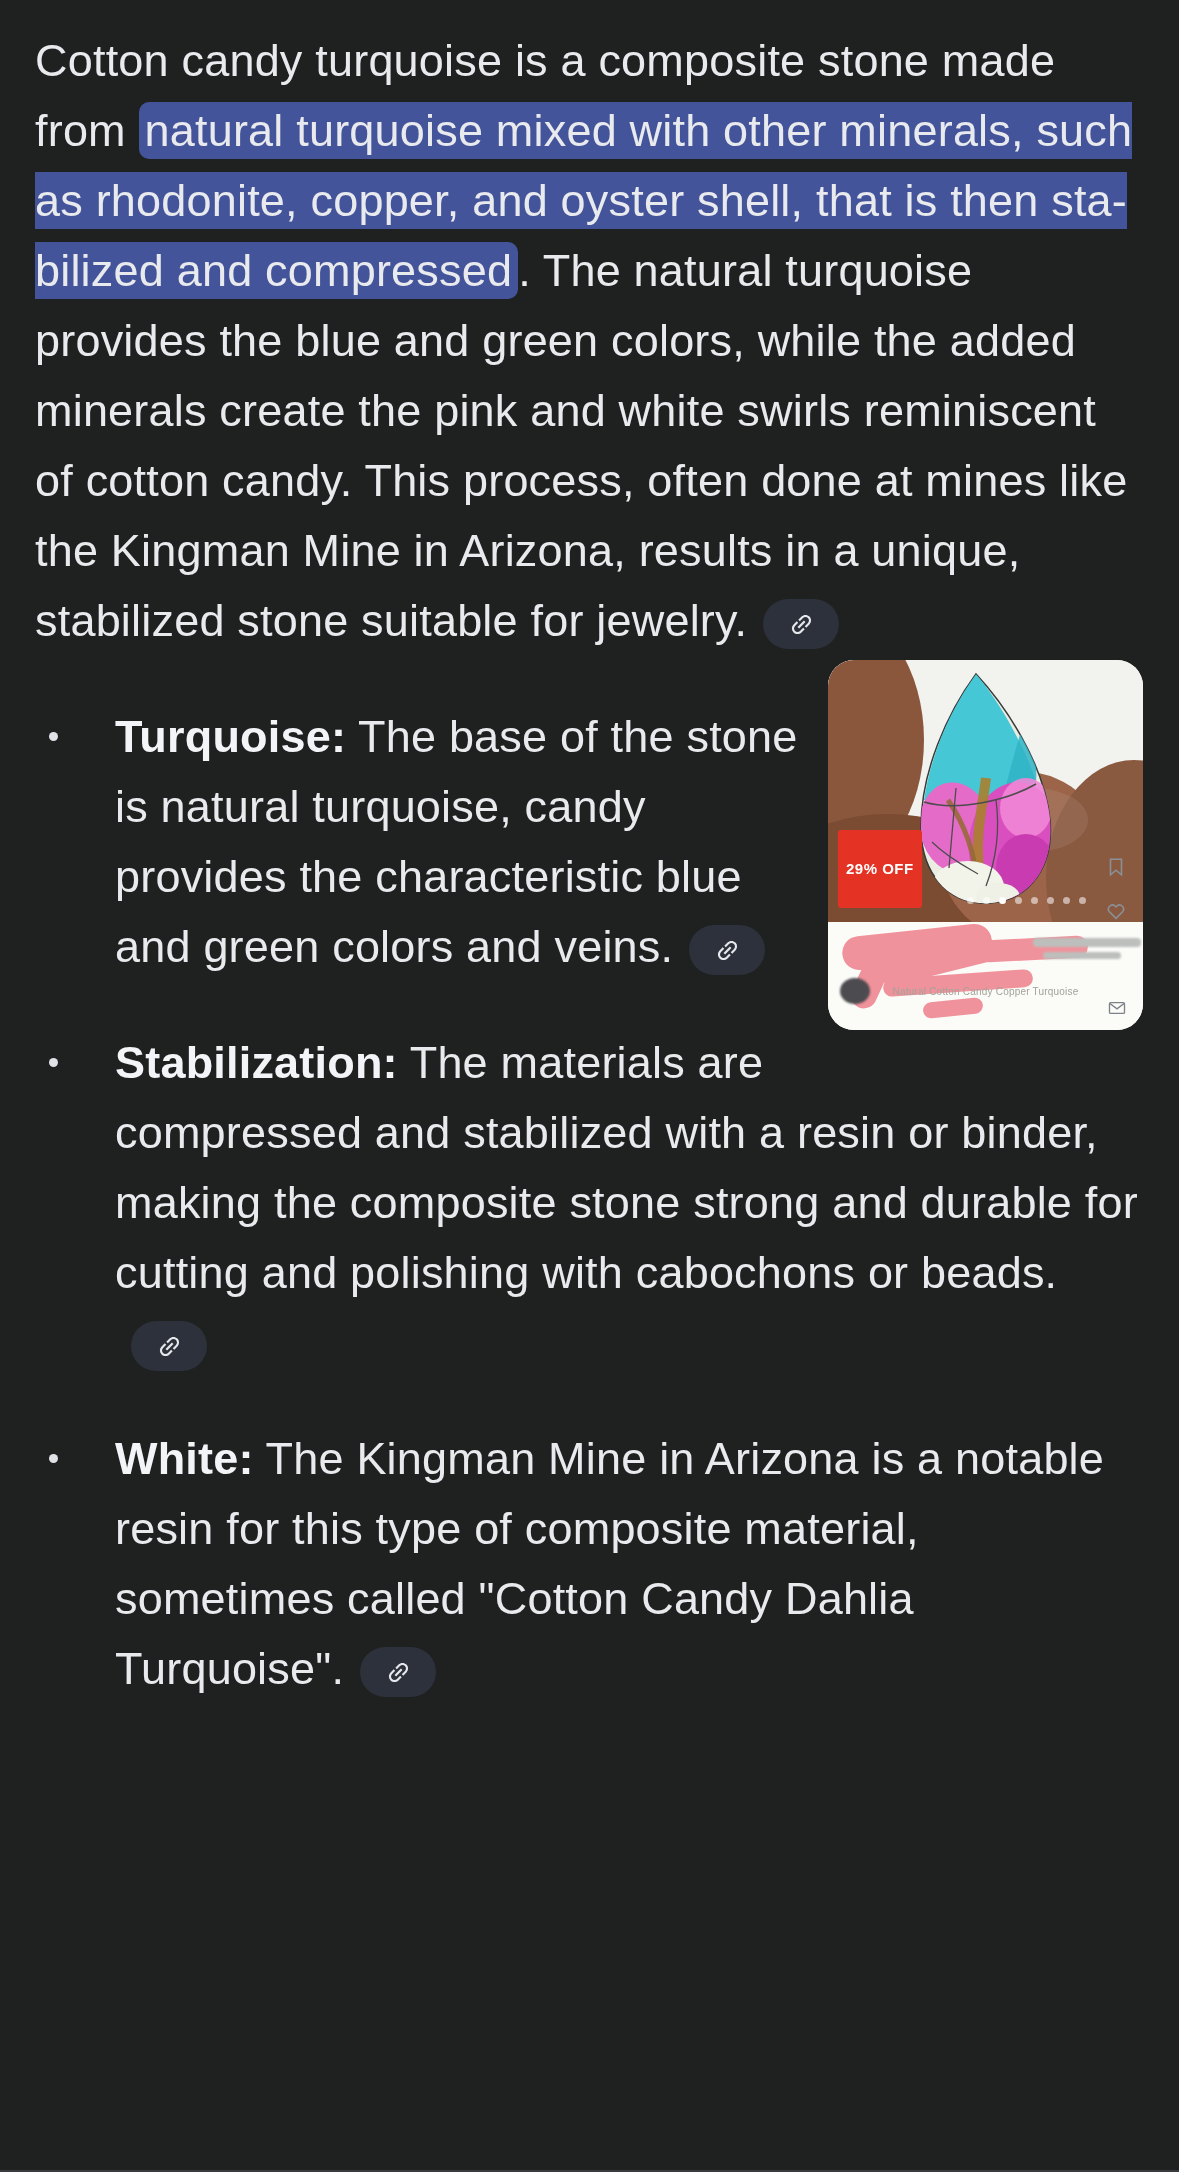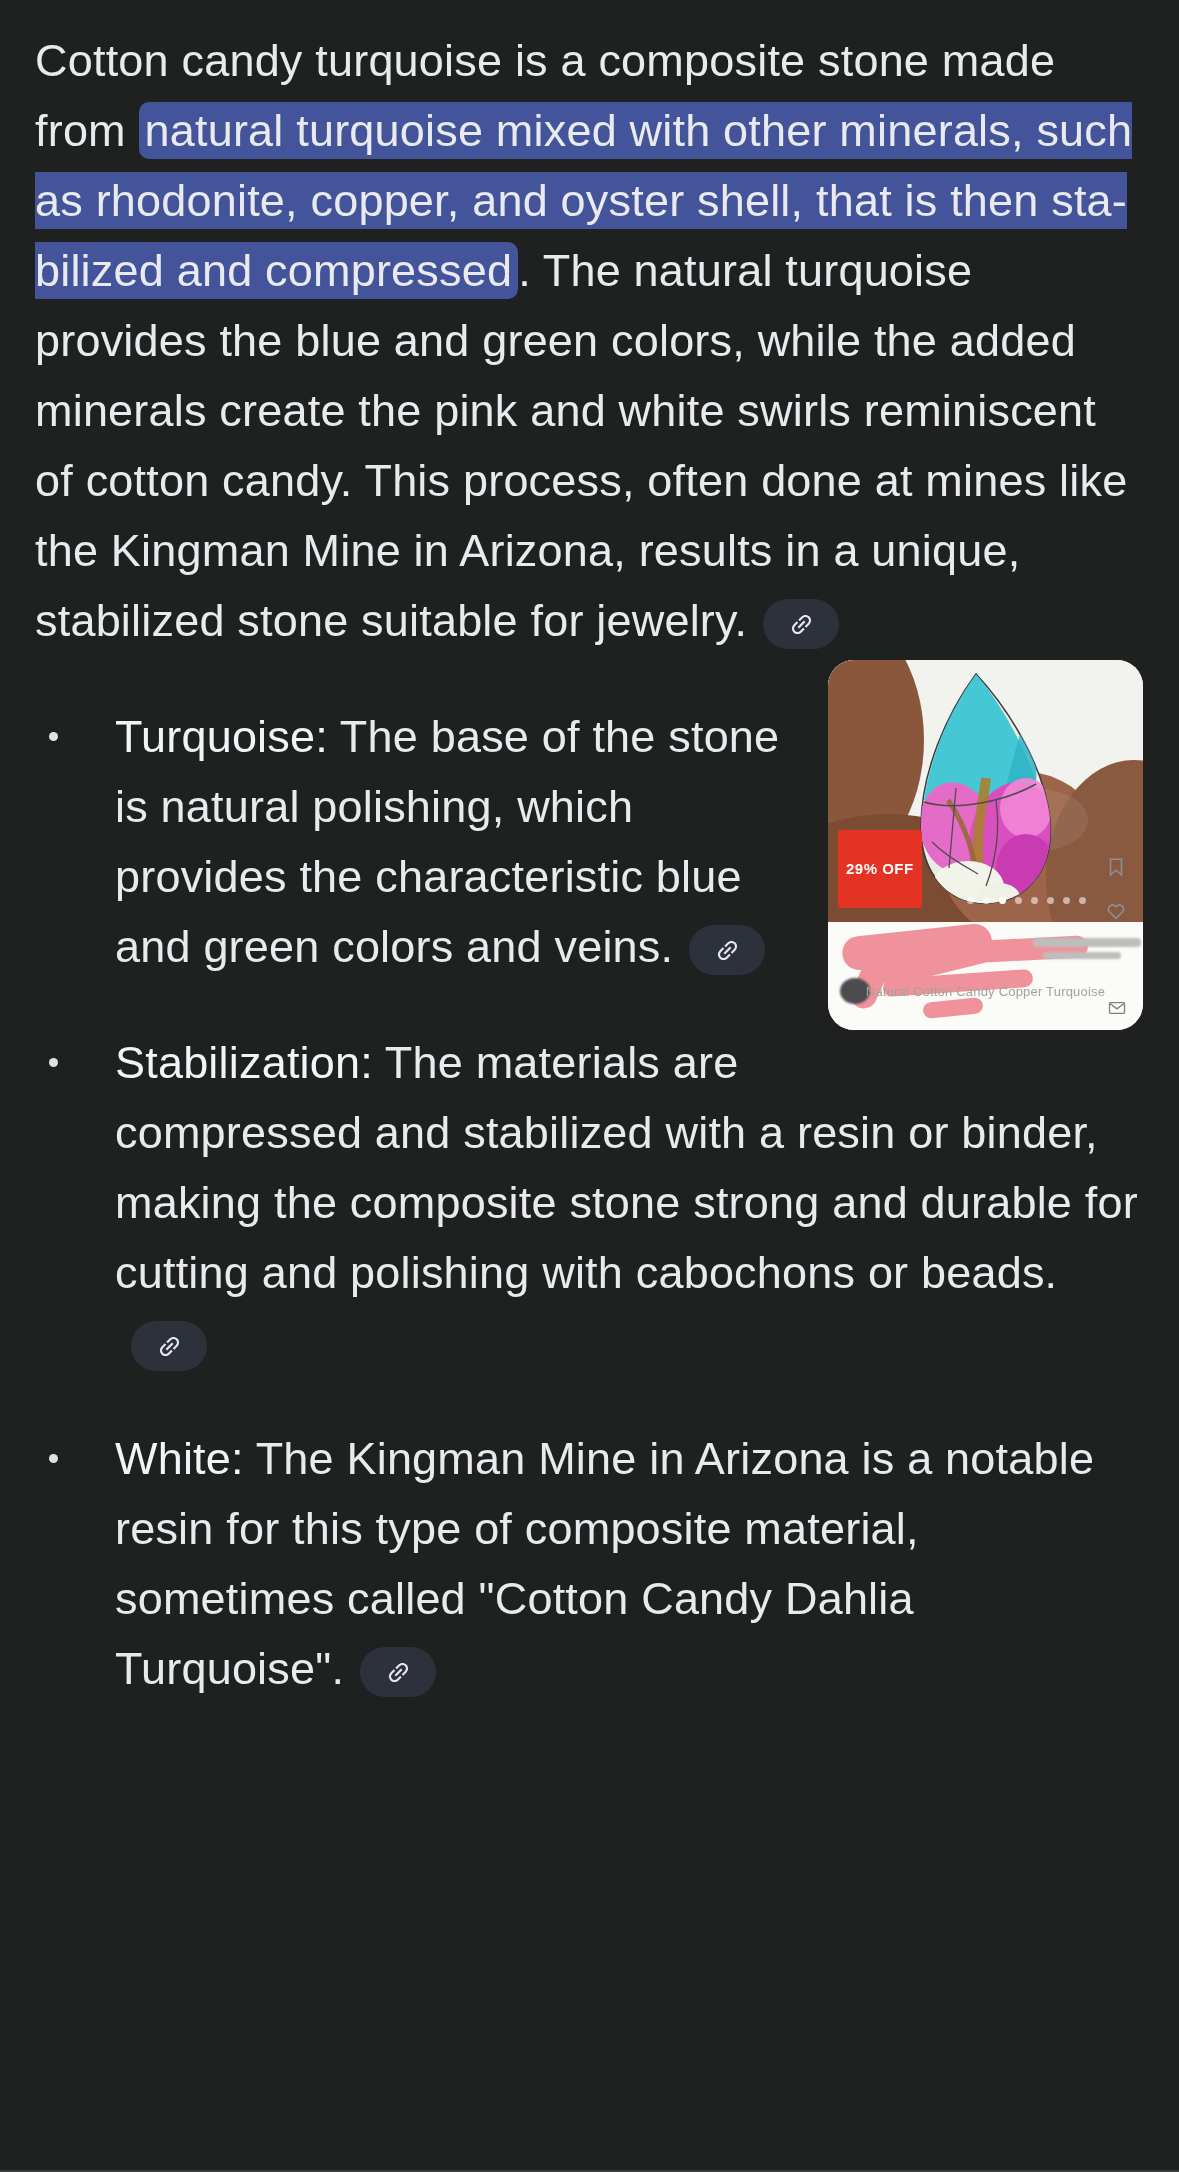--- a/index.html
+++ b/index.html
@@ -60,32 +60,32 @@
   .ic-bookmark{top:168px;}
   .ic-heart{top:212px;}
   .strip{position:relative;width:315px;height:108px;background:#fbfbf8;}
   .scrib{position:absolute;background:#f0929b;border-radius:18px;}
   .graybar{position:absolute;background:#bcbfbc;border-radius:4px;filter:blur(1px);}
   .blob{position:absolute;background:#4c4c50;border-radius:50%;filter:blur(1px);}
   .ic-envelope{position:absolute;right:16px;top:46px;width:20px;height:20px;}
   .ic-envelope svg{width:20px;height:20px;stroke:#7d8288;fill:none;stroke-width:1.6;}
   .caption{
     position:absolute;bottom:3px;left:0;right:0;
-    text-align:center;font-size:13px;color:#a3a39b;
+    text-align:center;font-size:10px;color:#a3a39b;
     filter:blur(.6px);white-space:nowrap;overflow:hidden;
   }
   
   ul.blist{list-style:none;margin:46px 0 0 0;padding:0 0 0 12px;}
   ul.blist li{position:relative;padding-left:68px;}
   ul.blist li + li{margin-top:46px;}
   ul.blist li::before{
     content:"";position:absolute;left:2px;top:30px;
     width:9px;height:9px;border-radius:50%;background:#dfe3e8;
   }
-  .lead{font-weight:400;color:#f2f4f7;margin-top:48px;}
+  .lead{font-weight:700;color:#f2f4f7;margin-top:48px;}
   .bottom-divider{position:absolute;left:0;right:0;bottom:0;height:2px;background:#393c3f;}
 </style>
 </head>
 <body>
 
 <div class="content">
 
   <p class="para">
     <span>Cotton candy turquoise is a com­posite stone made from </span><span class="hl">natural turquoise mixed with other miner­als, such as rhodonite, copper, and oyster shell, that is then sta­bilized and compressed</span><span>. The nat­ural turquoise provides the blue and green colors, while the added minerals create the pink and white swirls reminiscent of cotton candy. This process, often done at mines like the Kingman Mine in Arizona, results in a unique, stabilized stone suitable for jewelry.</span><button class="chip">
         <svg class="chip-svg" viewBox="0 0 24 24">
@@ -159,21 +159,21 @@
             <rect x="3" y="5.5" width="18" height="13" rx="1.5"></rect>
             <path d="M3.5 6.5l8.5 6.5 8.5-6.5"></path>
           </svg>
         </span>
         <div class="caption">Natural Cotton Candy Copper Turquoise</div>
       </div>
     </figure>
   <p></p>
 
   <ul class="blist">
-      <li><span class="lead">Turquoise:</span> <span class="btxt"> The base of the stone is natural polishing, which provides the characteristic blue and green colors and veins.</span><button class="chip">
+      <li><span class="lead">Turquoise:</span> <span class="btxt"> The base of the stone is natural turquoise, candy provides the characteristic blue and green colors and veins.</span><button class="chip">
           <svg class="chip-svg" viewBox="0 0 24 24">
             <path d="M3.9 12c0-1.71 1.39-3.1 3.1-3.1h4V7H7c-2.76 0-5 2.24-5 5s2.24 5 5 5h4v-1.9H7c-1.71 0-3.1-1.39-3.1-3.1zM8 13h8v-2H8v2zm9-6h-4v1.9h4c1.71 0 3.1 1.39 3.1 3.1s-1.39 3.1-3.1 3.1h-4V17h4c2.76 0 5-2.24 5-5s-2.24-5-5-5z"></path>
           </svg>
         </button></li>
       <li><span class="lead">Stabilization:</span> <span class="btxt"> The materials are compressed and stabilized with a resin or binder, making the composite stone strong and durable for cutting and polishing with cabochons or beads.</span><button class="chip">
           <svg class="chip-svg" viewBox="0 0 24 24">
             <path d="M3.9 12c0-1.71 1.39-3.1 3.1-3.1h4V7H7c-2.76 0-5 2.24-5 5s2.24 5 5 5h4v-1.9H7c-1.71 0-3.1-1.39-3.1-3.1zM8 13h8v-2H8v2zm9-6h-4v1.9h4c1.71 0 3.1 1.39 3.1 3.1s-1.39 3.1-3.1 3.1h-4V17h4c2.76 0 5-2.24 5-5s-2.24-5-5-5z"></path>
           </svg>
         </button></li>
       <li><span class="lead">White:</span> <span class="btxt"> The Kingman Mine in Arizona is a notable resin for this type of composite material, sometimes called "Cotton Candy Dahlia Turquoise".</span><button class="chip">

